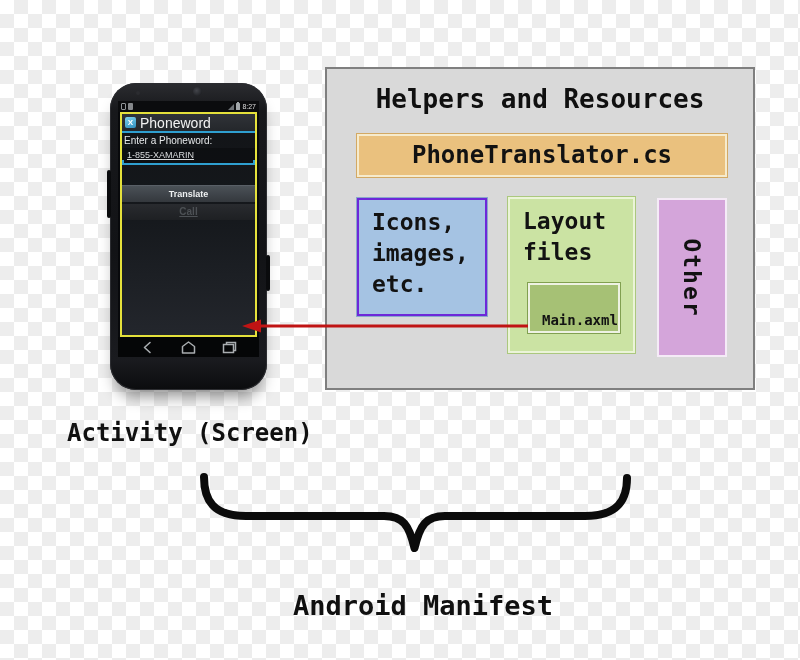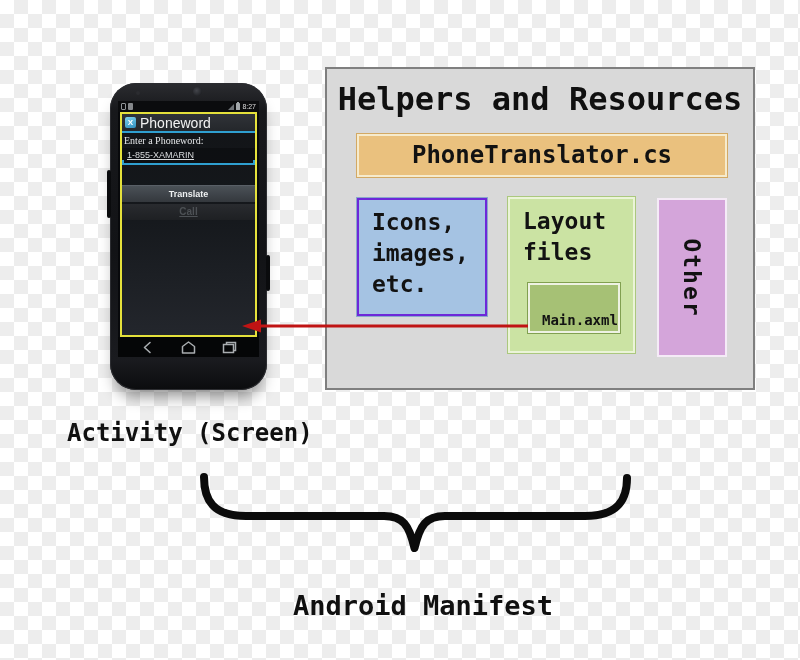--- a/index.html
+++ b/index.html
@@ -34,38 +34,38 @@
   .sb-batt:before{content:"";position:absolute;top:-1px;left:1px;width:2px;height:1px;background:#a2a7aa;}
   .app{position:absolute;left:2px;top:11px;right:2px;bottom:20px;
     border:2px solid var(--screen-border-yellow,#e5e13b);
     background:linear-gradient(180deg,#121417 0%,#15181c 45%,#23262c 100%);}
   .actionbar{height:17px;display:flex;align-items:center;padding:0 3px;
     background:linear-gradient(#303338,#24272b);border-bottom:2px solid var(--holo-blue,#2f9fd0);}
   .xicon{width:11px;height:11px;border-radius:2px;flex:0 0 auto;
     background:linear-gradient(160deg,#7fd2ee,#2e8fc0);
     color:#fff;font-family:"Liberation Sans",sans-serif;font-weight:bold;font-size:8px;line-height:11px;text-align:center;}
   .apptitle{font-family:"Liberation Sans",sans-serif;font-size:14px;color:#f2f2f2;margin-left:4px;}
-  .enterlabel{height:15px;font-family:Liberation Serif, serif;font-size:10px;line-height:15px;color:#e6e8ea;padding-left:2px;}
+  .enterlabel{height:15px;font-family:Liberation Sans, sans-serif;font-size:10px;line-height:15px;color:#e6e8ea;padding-left:2px;}
   .inputrow{height:15px;position:relative;border-bottom:2px solid var(--holo-blue,#2f9fd0);background:rgba(0,0,0,.28);}
   .inputrow:before,.inputrow:after{content:"";position:absolute;bottom:-2px;width:2px;height:5px;background:var(--holo-blue,#2f9fd0);}
   .inputrow:before{left:0;} .inputrow:after{right:0;}
   .inputtext{font-family:"Liberation Sans",sans-serif;font-size:9px;line-height:15px;color:#dadcde;padding-left:5px;text-decoration:underline;}
   .btn-translate{height:16px;margin-top:20px;background:linear-gradient(#4b5157,#34383d);
     border-top:1px solid #595f66;text-align:center;
     font-family:"Liberation Sans",sans-serif;font-weight:bold;font-size:9px;line-height:16px;color:#eef0f1;}
   .btn-call{height:16px;margin-top:2px;background:linear-gradient(#292b2f,#1e2023);text-align:center;
     font-family:"Liberation Sans",sans-serif;font-weight:bold;font-size:10px;line-height:16px;color:#4d5155;text-decoration:underline;}
   .navbar{position:absolute;left:0;right:0;bottom:0;height:20px;background:#050607;
     display:flex;align-items:center;justify-content:center;gap:26px;}
   .nav-ico{display:block;}
   
   .panel{position:absolute;left:325px;top:67px;width:430px;height:323px;box-sizing:border-box;
     background:var(--panel-bg,#d9d9d9);border:2px solid var(--panel-border,#7f7f7f);}
   .panel-title{position:absolute;left:0;top:15px;width:100%;text-align:center;
-    font-weight:bold;font-size:32px;line-height:30px;color:#101010;}
+    font-weight:bold;font-size:26px;line-height:30px;color:#101010;}
   .box{position:absolute;box-sizing:border-box;font-weight:bold;color:#121212;}
   .box-label{white-space:pre-line;display:block;}
   .box-pt{left:30px;top:65px;width:370px;height:43px;background:var(--orange-box,#eac17e);
     border:2px solid #f6ebcd;outline:1px solid #d3a964;
     text-align:center;font-size:24px;line-height:39px;}
   .box-icons{left:30px;top:129px;width:130px;height:118px;background:var(--blue-box,#a5c3e3);
     border:2px solid #6d28d9;outline:1px solid #8aa8cb;
     padding:7px 0 0 13px;font-size:23px;line-height:31px;}
   .box-layout{left:181px;top:128px;width:127px;height:156px;background:var(--green-box,#cbe3a3);
     border:2px solid #ebf4d8;outline:1px solid #abc87e;

